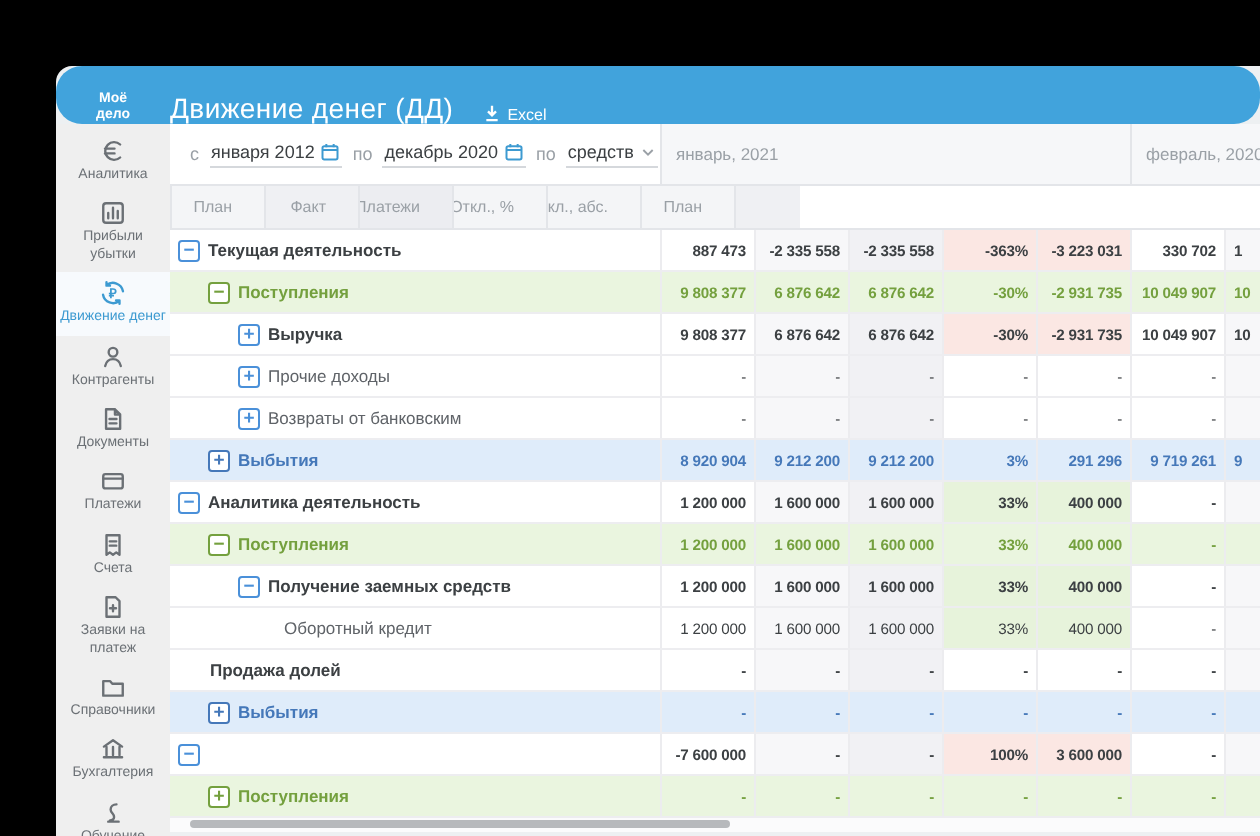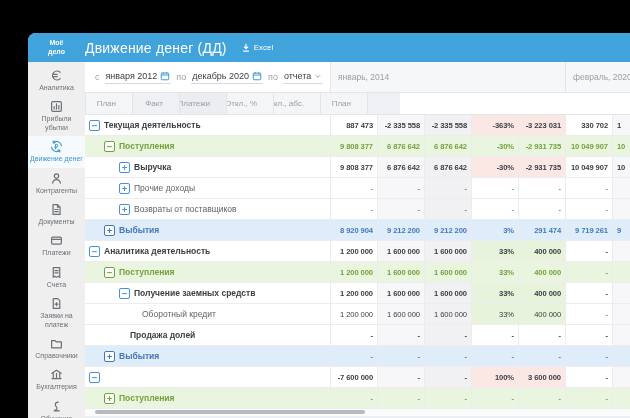--- a/index.html
+++ b/index.html
@@ -3,21 +3,21 @@
 <meta charset="utf-8">
 <style>
   * { box-sizing: border-box; margin: 0; padding: 0; }
   html,body { width:630px; height:418px; }
   body { background:#000; font-family:"Liberation Sans", sans-serif; position:relative; overflow:hidden; }
 
   .window { position:absolute; left:28px; top:33px; width:602px; height:385px;
             background:#EDF0F2; border-radius:8px 0 0 0; overflow:hidden; }
 
   
-  .topbar { height:29px; background:#41A3DC; display:flex; align-items:center; }
+  .topbar { height:29px; background:#41A3DC; display:flex; align-items:flex-end;border-radius:13px; }
   .logo { width:57px; flex:none; text-align:center; color:#fff; font-size:7px; font-weight:bold; line-height:1.15; cursor:pointer; }
   .logo div { display:block; }
   .page-title { color:#fff; font-size:14px; letter-spacing:.2px; white-space:nowrap; }
   .excel-btn { display:flex; align-items:center; gap:3px; margin-left:14px; color:#fff; font-size:8px; cursor:pointer; }
 
   
   .main { display:flex; height:356px; }
   .sidebar { width:57px; flex:none; background:#EFEFEF; display:flex; flex-direction:column; padding-top:3px; overflow:hidden; }
   .sb-item { display:flex; flex-direction:column; align-items:center; gap:2px;
              padding:4px 2px; color:#6B7075; font-size:7px; text-align:center; line-height:1.2; cursor:pointer; }
@@ -179,28 +179,28 @@
           <span>по</span>
           <span class="f-group">
             <span>декабрь 2020</span>
             <svg width="10" height="10" viewBox="0 0 12 12" fill="none" stroke="#3D9AD1" stroke-width="1.2">
               <rect x="1.5" y="2.5" width="9" height="8" rx="1"></rect>
                 <path d="M1.5 4.8h9 M3.8 1.2v2 M8.2 1.2v2"></path>
             </svg>
           </span>
           <span>по</span>
           <span class="f-group">
-            <span>отчета</span>
+            <span>средств</span>
             <svg width="8" height="8" viewBox="0 0 12 12" fill="none" stroke="#9AA0A6" stroke-width="1.4">
               <path d="M2.5 4.5L6 8l3.5-3.5"></path>
             </svg>
           </span>
         </div>
         <div id="monthgroups" style="display:flex;">
-            <div class="mg-cell" style="width: 235px;">январь, 2014</div>
+            <div class="mg-cell" style="width: 235px;">январь, 2021</div>
             <div class="mg-cell" style="width: 65px;">февраль, 2020</div>
           </div>
       </div>
 
       <div class="band2">
         <div id="colheads" style="display:flex;">
             <div class="ch-cell" style="width: 47px;">План</div>
             <div class="ch-cell c1" style="width: 47px;">Факт</div>
             <div class="ch-cell c2" style="width: 47px;">Платежи</div>
             <div class="ch-cell" style="width: 47px;">Откл., %</div>
@@ -259,40 +259,40 @@
             <div class="val c1" style="width: 47px;">-</div>
             <div class="val c2" style="width: 47px;">-</div>
             <div class="val" style="width: 47px;">-</div>
             <div class="val" style="width: 47px;">-</div>
             <div class="val" style="width: 47px;">-</div>
             <div class="val partial c1" style="width: 18px;"></div>
           </div>
           <div class="trow normal">
             <div class="lbl" style="padding-left: 34px;">
               <span class="tg">+</span>
-              <span>Возвраты от поставщиков</span>
+              <span>Возвраты от банковским</span>
             </div>
             <div class="val" style="width: 47px;">-</div>
             <div class="val c1" style="width: 47px;">-</div>
             <div class="val c2" style="width: 47px;">-</div>
             <div class="val" style="width: 47px;">-</div>
             <div class="val" style="width: 47px;">-</div>
             <div class="val" style="width: 47px;">-</div>
             <div class="val partial c1" style="width: 18px;"></div>
           </div>
           <div class="trow outflow">
             <div class="lbl" style="padding-left: 19px;">
               <span class="tg">+</span>
               <span>Выбытия</span>
             </div>
             <div class="val" style="width: 47px;">8 920 904</div>
             <div class="val" style="width: 47px;">9 212 200</div>
             <div class="val" style="width: 47px;">9 212 200</div>
             <div class="val" style="width: 47px;">3%</div>
-            <div class="val" style="width: 47px;">291 474</div>
+            <div class="val" style="width: 47px;">291 296</div>
             <div class="val" style="width: 47px;">9 719 261</div>
             <div class="val partial" style="width: 18px;">9</div>
           </div>
           <div class="trow section">
             <div class="lbl" style="padding-left: 4px;">
               <span class="tg">−</span>
               <span>Аналитика деятельность</span>
             </div>
             <div class="val" style="width: 47px;">1 200 000</div>
             <div class="val c1" style="width: 47px;">1 600 000</div>
@@ -334,21 +334,21 @@
             </div>
             <div class="val" style="width: 47px;">1 200 000</div>
             <div class="val c1" style="width: 47px;">1 600 000</div>
             <div class="val c2" style="width: 47px;">1 600 000</div>
             <div class="val dev-pos" style="width: 47px;">33%</div>
             <div class="val dev-pos" style="width: 47px;">400 000</div>
             <div class="val" style="width: 47px;">-</div>
             <div class="val partial c1" style="width: 18px;"></div>
           </div>
           <div class="trow bold">
-            <div class="lbl" style="padding-left: 45px;">
+            <div class="lbl" style="padding-left: 20px;">
               <span>Продажа долей</span>
             </div>
             <div class="val" style="width: 47px;">-</div>
             <div class="val c1" style="width: 47px;">-</div>
             <div class="val c2" style="width: 47px;">-</div>
             <div class="val" style="width: 47px;">-</div>
             <div class="val" style="width: 47px;">-</div>
             <div class="val" style="width: 47px;">-</div>
             <div class="val partial c1" style="width: 18px;"></div>
           </div>

